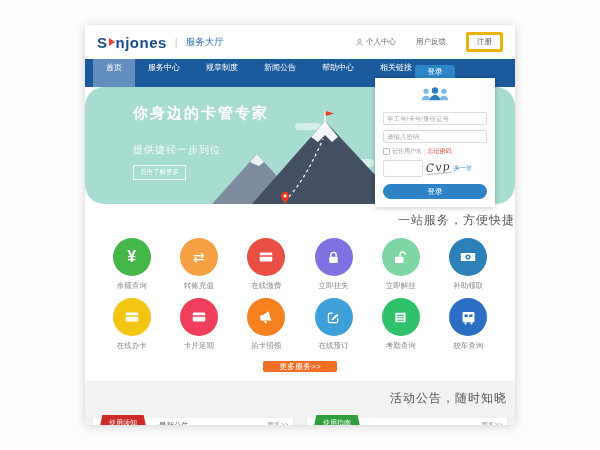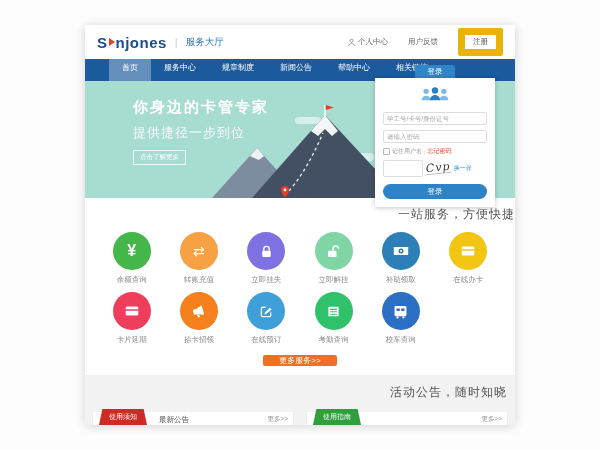--- a/index.html
+++ b/index.html
@@ -12,30 +12,30 @@
     box-shadow:0 1px 10px rgba(0,0,0,.18);overflow:hidden;display:flex;flex-direction:column;
   }
   
   .hdr{height:34px;display:flex;align-items:center;padding:0 12px;background:#fff;flex:0 0 auto;}
   .logo{display:flex;align-items:baseline;font-weight:bold;font-size:15px;color:#1b4e8e;letter-spacing:.5px;}
   .logo .arrow{width:0;height:0;border-left:6px solid #e8402a;border-top:4px solid transparent;border-bottom:4px solid transparent;margin:0 1px 1px 1px;align-self:center;}
   .hdr .divider{color:#ccc;font-size:11px;margin:0 8px;}
   .site-name{color:#2e77b8;font-size:9.5px;}
   .hdr-right{margin-left:auto;display:flex;align-items:center;gap:20px;font-size:7.5px;color:#666;}
   .hdr-link{display:flex;align-items:center;gap:2px;cursor:pointer;}
-  .reg-btn{border:7px solid #eab308;border-radius:2px;padding:2px 8px;color:#555;cursor:pointer;background:#fff;}
-  
-  .nav{height:22px;background:#1b5a9c;display:flex;padding-left:24px;flex:0 0 auto;}
+  .reg-btn{border:3px solid #eab308;border-radius:2px;padding:2px 8px;color:#555;cursor:pointer;background:#fff;}
+  
+  .nav{height:28px;background:#1b5a9c;display:flex;padding-left:8px;flex:0 0 auto;}
   .nav-item{color:#fff;font-size:8px;line-height:18px;padding:0 13px;cursor:pointer;}
   .nav-item.active{background:rgba(255,255,255,.32);}
   
-  .hero{position:relative;height:117px;background:#a7dcd1;flex:0 0 auto;}
+  .hero{position:relative;height:117px;background:#a7dcd1;flex:0 0 auto;border-radius:19px;}
   .hero-text{position:absolute;left:48px;top:17px;color:#fff;z-index:2;}
   .hero-title{font-size:15px;font-weight:bold;letter-spacing:2px;}
-  .hero-sub{font-size:13px;margin-top:7px;opacity:.92;letter-spacing:1px;}
+  .hero-sub{font-size:10px;margin-top:20px;opacity:.92;letter-spacing:1px;}
   .hero-cta{display:inline-block;margin-top:8px;border:1px solid rgba(255,255,255,.85);padding:2px 6px;font-size:6.5px;color:#fff;cursor:pointer;}
   .mountains{position:absolute;left:112px;bottom:0;z-index:1;}
   .cloud{position:absolute;background:rgba(255,255,255,.55);border-radius:10px;z-index:1;}
   .cloud.c1{width:34px;height:8px;left:255px;top:72px;}
   .cloud.c2{width:26px;height:7px;left:210px;top:36px;}
   
   .login{position:absolute;right:20px;top:40px;width:120px;z-index:6;}
   .login-tab{width:40px;height:13px;margin:0 auto;background:#2e86c8;border-radius:3px 3px 0 0;color:#fff;font-size:7.5px;text-align:center;line-height:13px;cursor:pointer;}
   .login-box{background:#fff;box-shadow:0 1px 5px rgba(0,0,0,.22);padding:7px 8px 8px;}
   .login-users{text-align:center;}
@@ -175,20 +175,28 @@
         <div class="svc-label">余额查询</div>
       </div>
 
       <div class="svc">
         <div class="circle" style="background-color: rgb(247, 161, 69);">
             <span class="glyph arrows">⇄</span>
           </div>
         <div class="svc-label">转账充值</div>
       </div>
 
+      <div class="svc">
+        <div class="circle" style="background-color: rgb(234, 79, 67);">
+          <svg width="18" height="18" viewBox="0 0 20 20">
+              <path fill="#fff" d="M3 6.5C3 5.7 3.7 5 4.5 5h11c.8 0 1.5.7 1.5 1.5V8H3zM3 9.8h14v3.7c0 .8-.7 1.5-1.5 1.5h-11c-.8 0-1.5-.7-1.5-1.5z"></path>
+            </svg>
+        </div>
+        <div class="svc-label">在线缴费</div>
+      </div>
 
       <div class="svc">
         <div class="circle" style="background-color: rgb(126, 114, 227);">
           <svg width="17" height="17" viewBox="0 0 20 20">
               <path d="M6.8 9.2V7.2a3.2 3.2 0 0 1 6.4 0v2" fill="none" stroke="#fff" stroke-width="1.7"></path>
               <rect x="5" y="9" width="10" height="7.5" rx="1.2" fill="#fff"></rect>
             </svg>
         </div>
         <div class="svc-label">立即挂失</div>
       </div>

